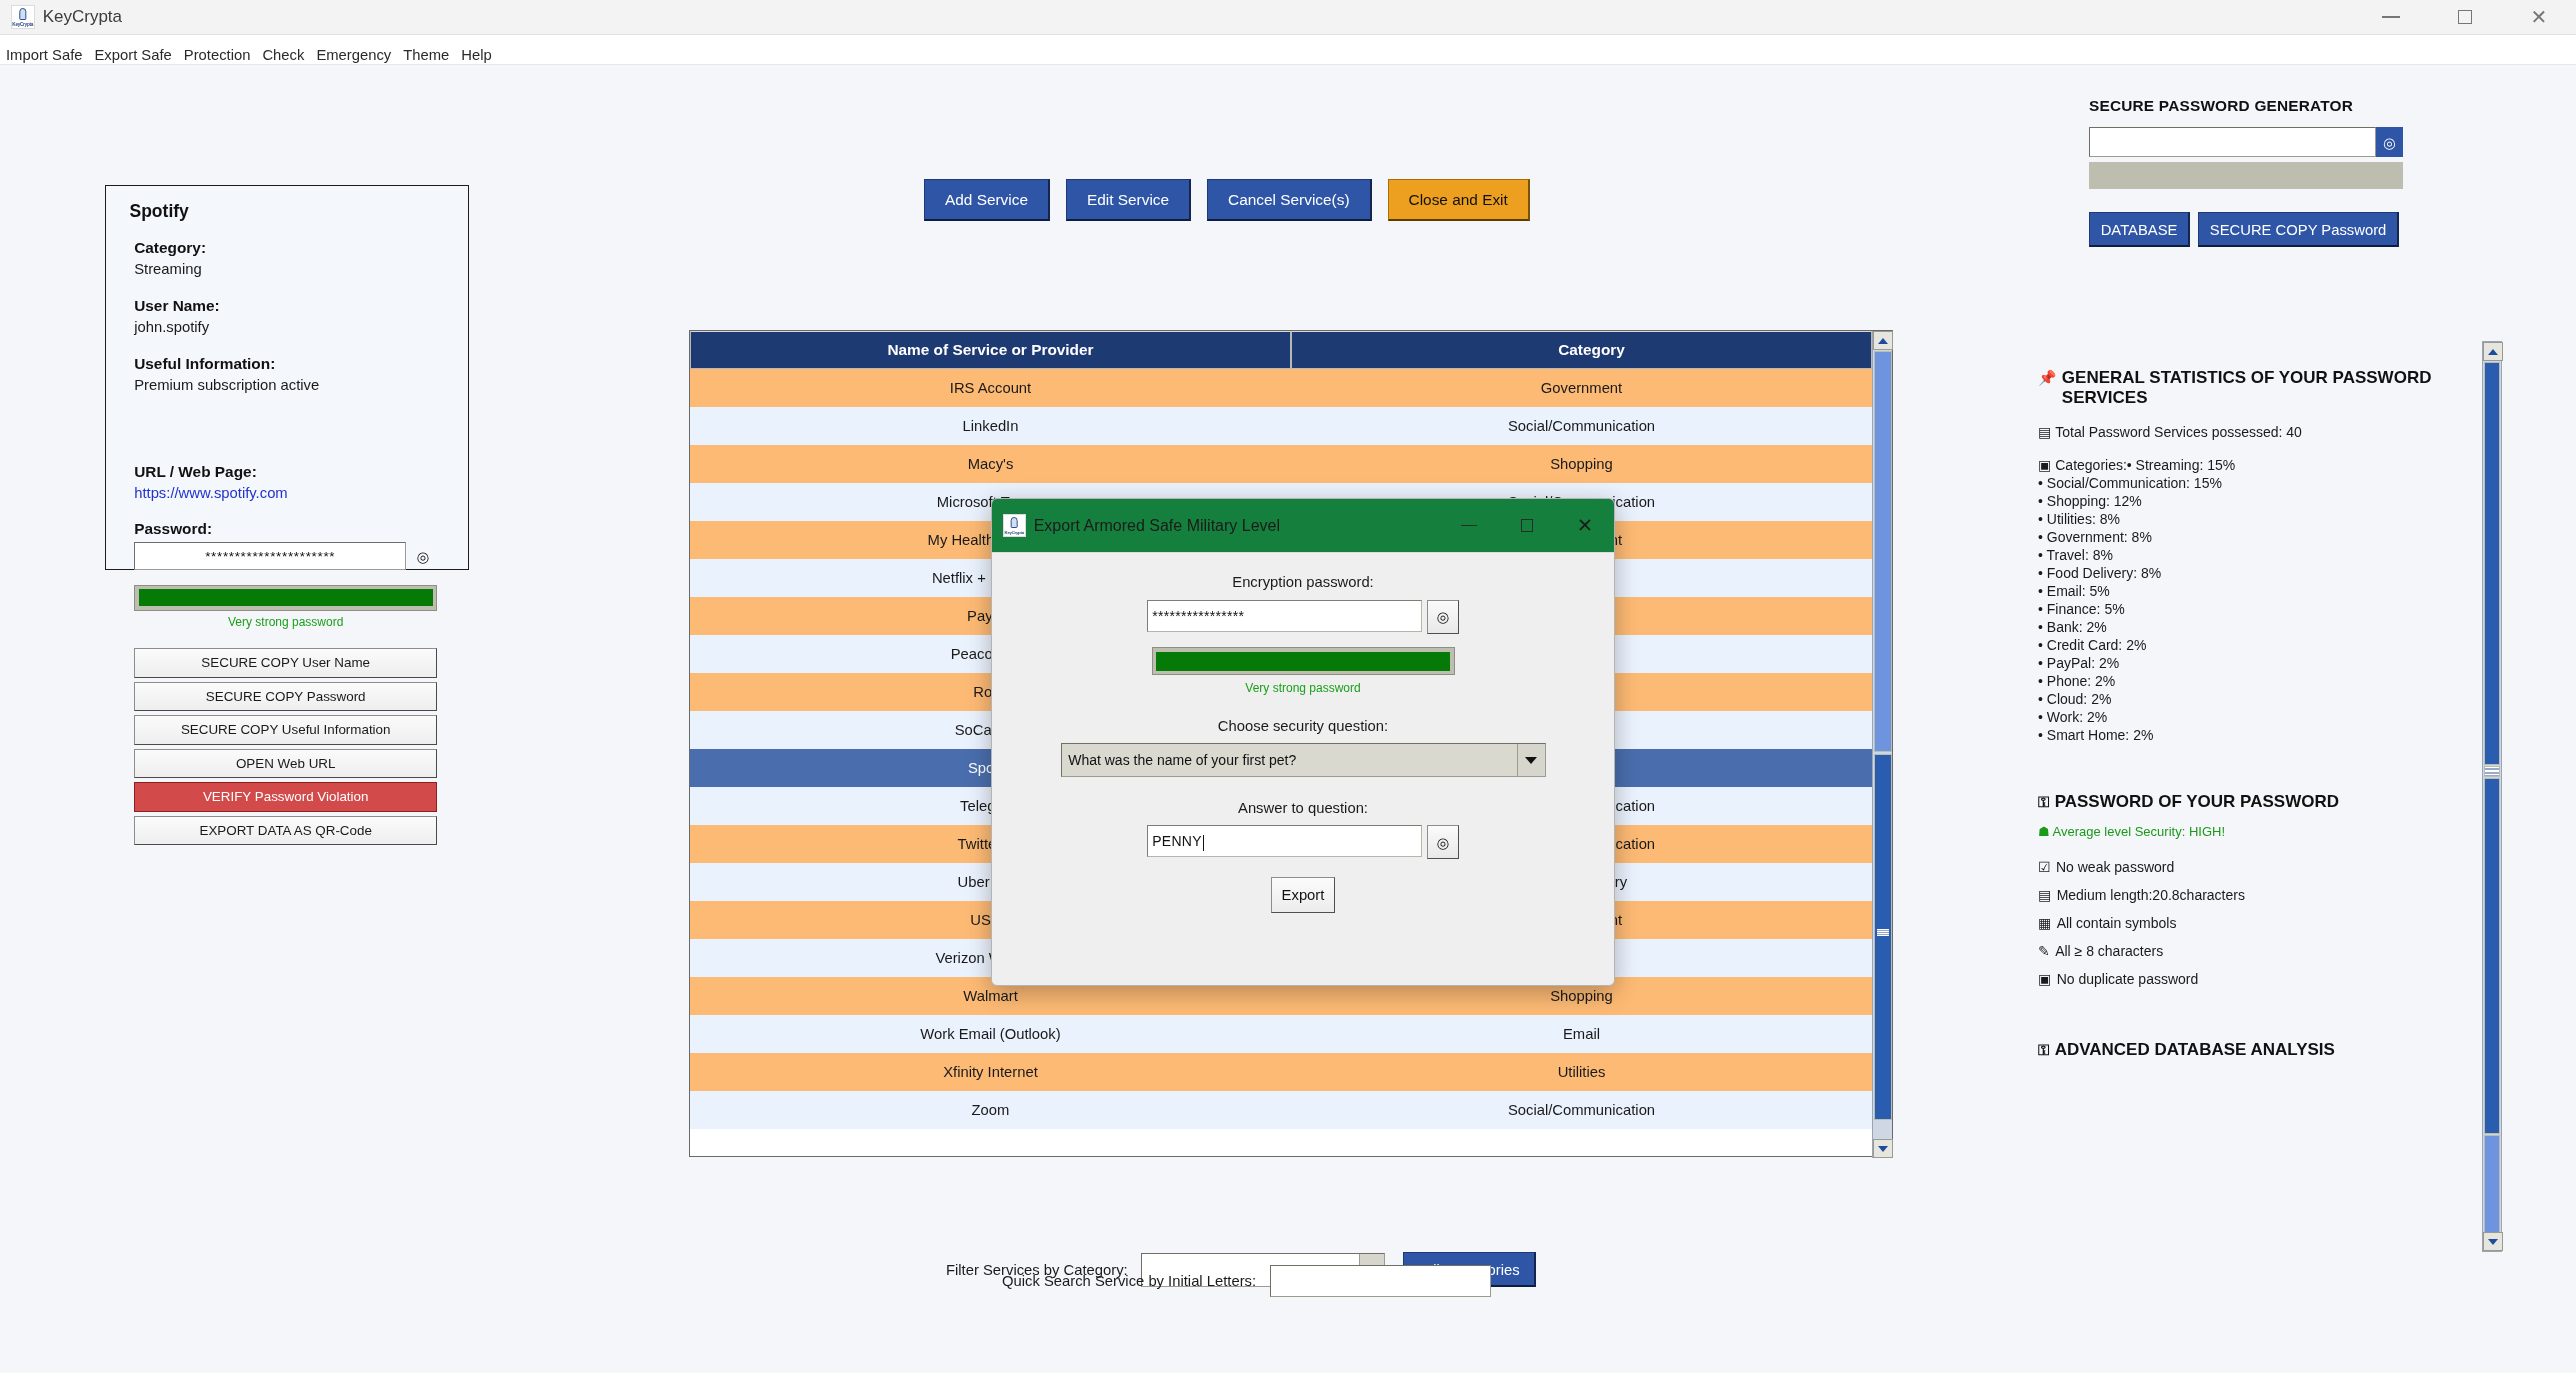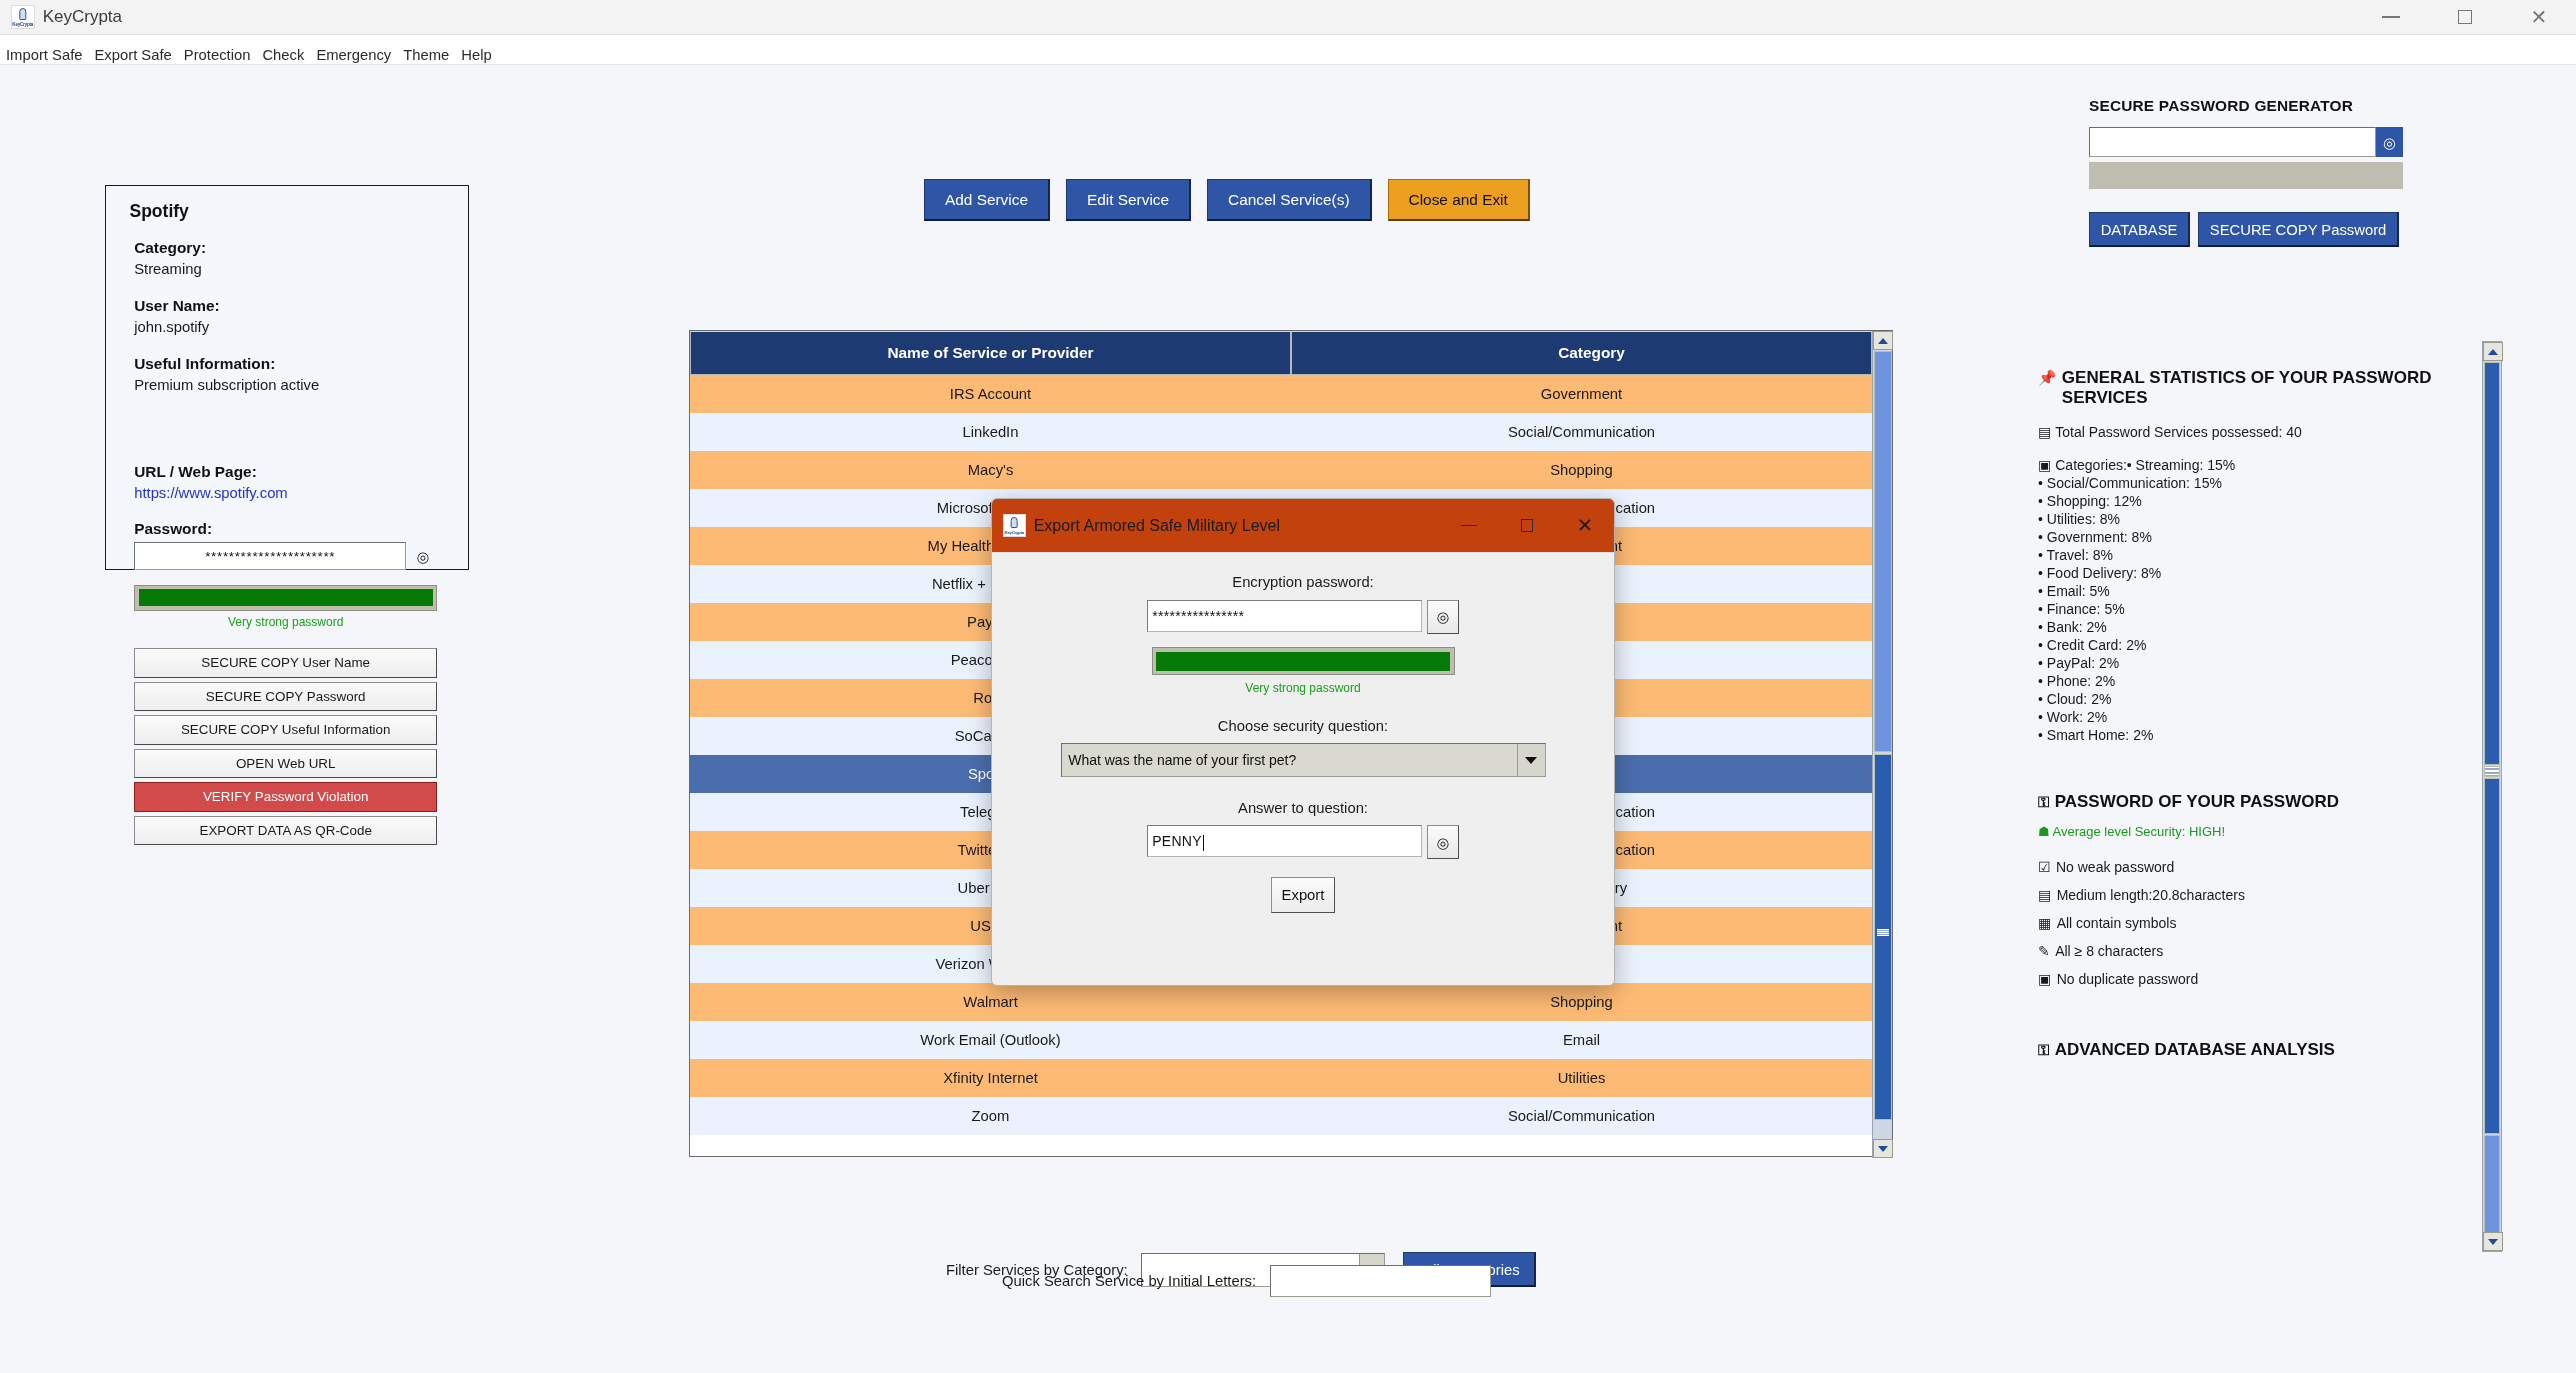--- a/index.html
+++ b/index.html
@@ -100,21 +100,21 @@
     border-bottom: 2.7px solid #0d1d3e; border-right: 2px solid #14264d;
     text-align: center; white-space: nowrap;
   }
   .tbtn.orange { background: #eda020; color: #111111; border-color:#a86f08; border-bottom-color:#5c3c04; border-right-color:#7a5206; }
 
   
   #table-wrap {
     position: absolute; left: 689px; top: 330px; width: 1204px; height: 827px;
     border: 0.7px solid #6a6a6a; background: #ffffff;
   }
-  #table-head { display: flex; height: 44px; }
+  #table-head { display: flex; height: 38px; }
   .th {
     background: #1e3a72; color: #ffffff; font-size: 15.4px; font-weight: bold;
     display: flex; align-items: center; justify-content: center;
     border: 1.3px solid #b8b8b8; border-top: 1.3px solid #d8d8d8;
   }
   .th.c1 { width: 601px; }
   .th.c2 { width: 581px; padding-left: 20px; }
   #table-body { height: 789px; overflow: hidden; }
   .trow { display: flex; height: 38px; }
   .trow .td {
@@ -221,21 +221,21 @@
   #right-sb .a-bot  { position:absolute; left:0; bottom:0; }
 
   
   #dialog {
     position: absolute; left: 991px; top: 498px; width: 624px; height: 488px;
     background: #efefef; border: 0.7px solid #b4b4b4; border-radius: 6px;
     box-shadow: 0 6.7px 24px rgba(0,0,0,.28);
     overflow: hidden;
   }
   #dlg-title {
-    height: 54px; background: #c2410c; display:flex; align-items:center;
+    height: 54px; background: #15803d; display:flex; align-items:center;
     border-bottom: 0.7px solid #dcdcdc;
   }
   #dlg-logo { width: 23px; height: 23px; margin-left:10.7px; margin-right:8px; position:relative;
     background:#fff; border:0.7px solid #dcdcdc; flex:none; }
   #dlg-logo .key-shape { position:absolute; left:50%; top:2px; transform:translateX(-50%);
     width:6.7px;height:11.4px;border:1.3px solid #2f4f82;border-radius:4px 4px 1.3px 1.3px;background:#cfe0f5; }
   #dlg-logo .logo-text { position:absolute;left:0;bottom:0.7px;width:100%;font-size:4.4px;color:#2f4f82;
     text-align:center;font-weight:bold;letter-spacing:-0.3px; }
   #dlg-title-text { font-size: 16px; color: #1b1b1b; }
   .dlg-win-btns { margin-left:auto; display:flex; }

